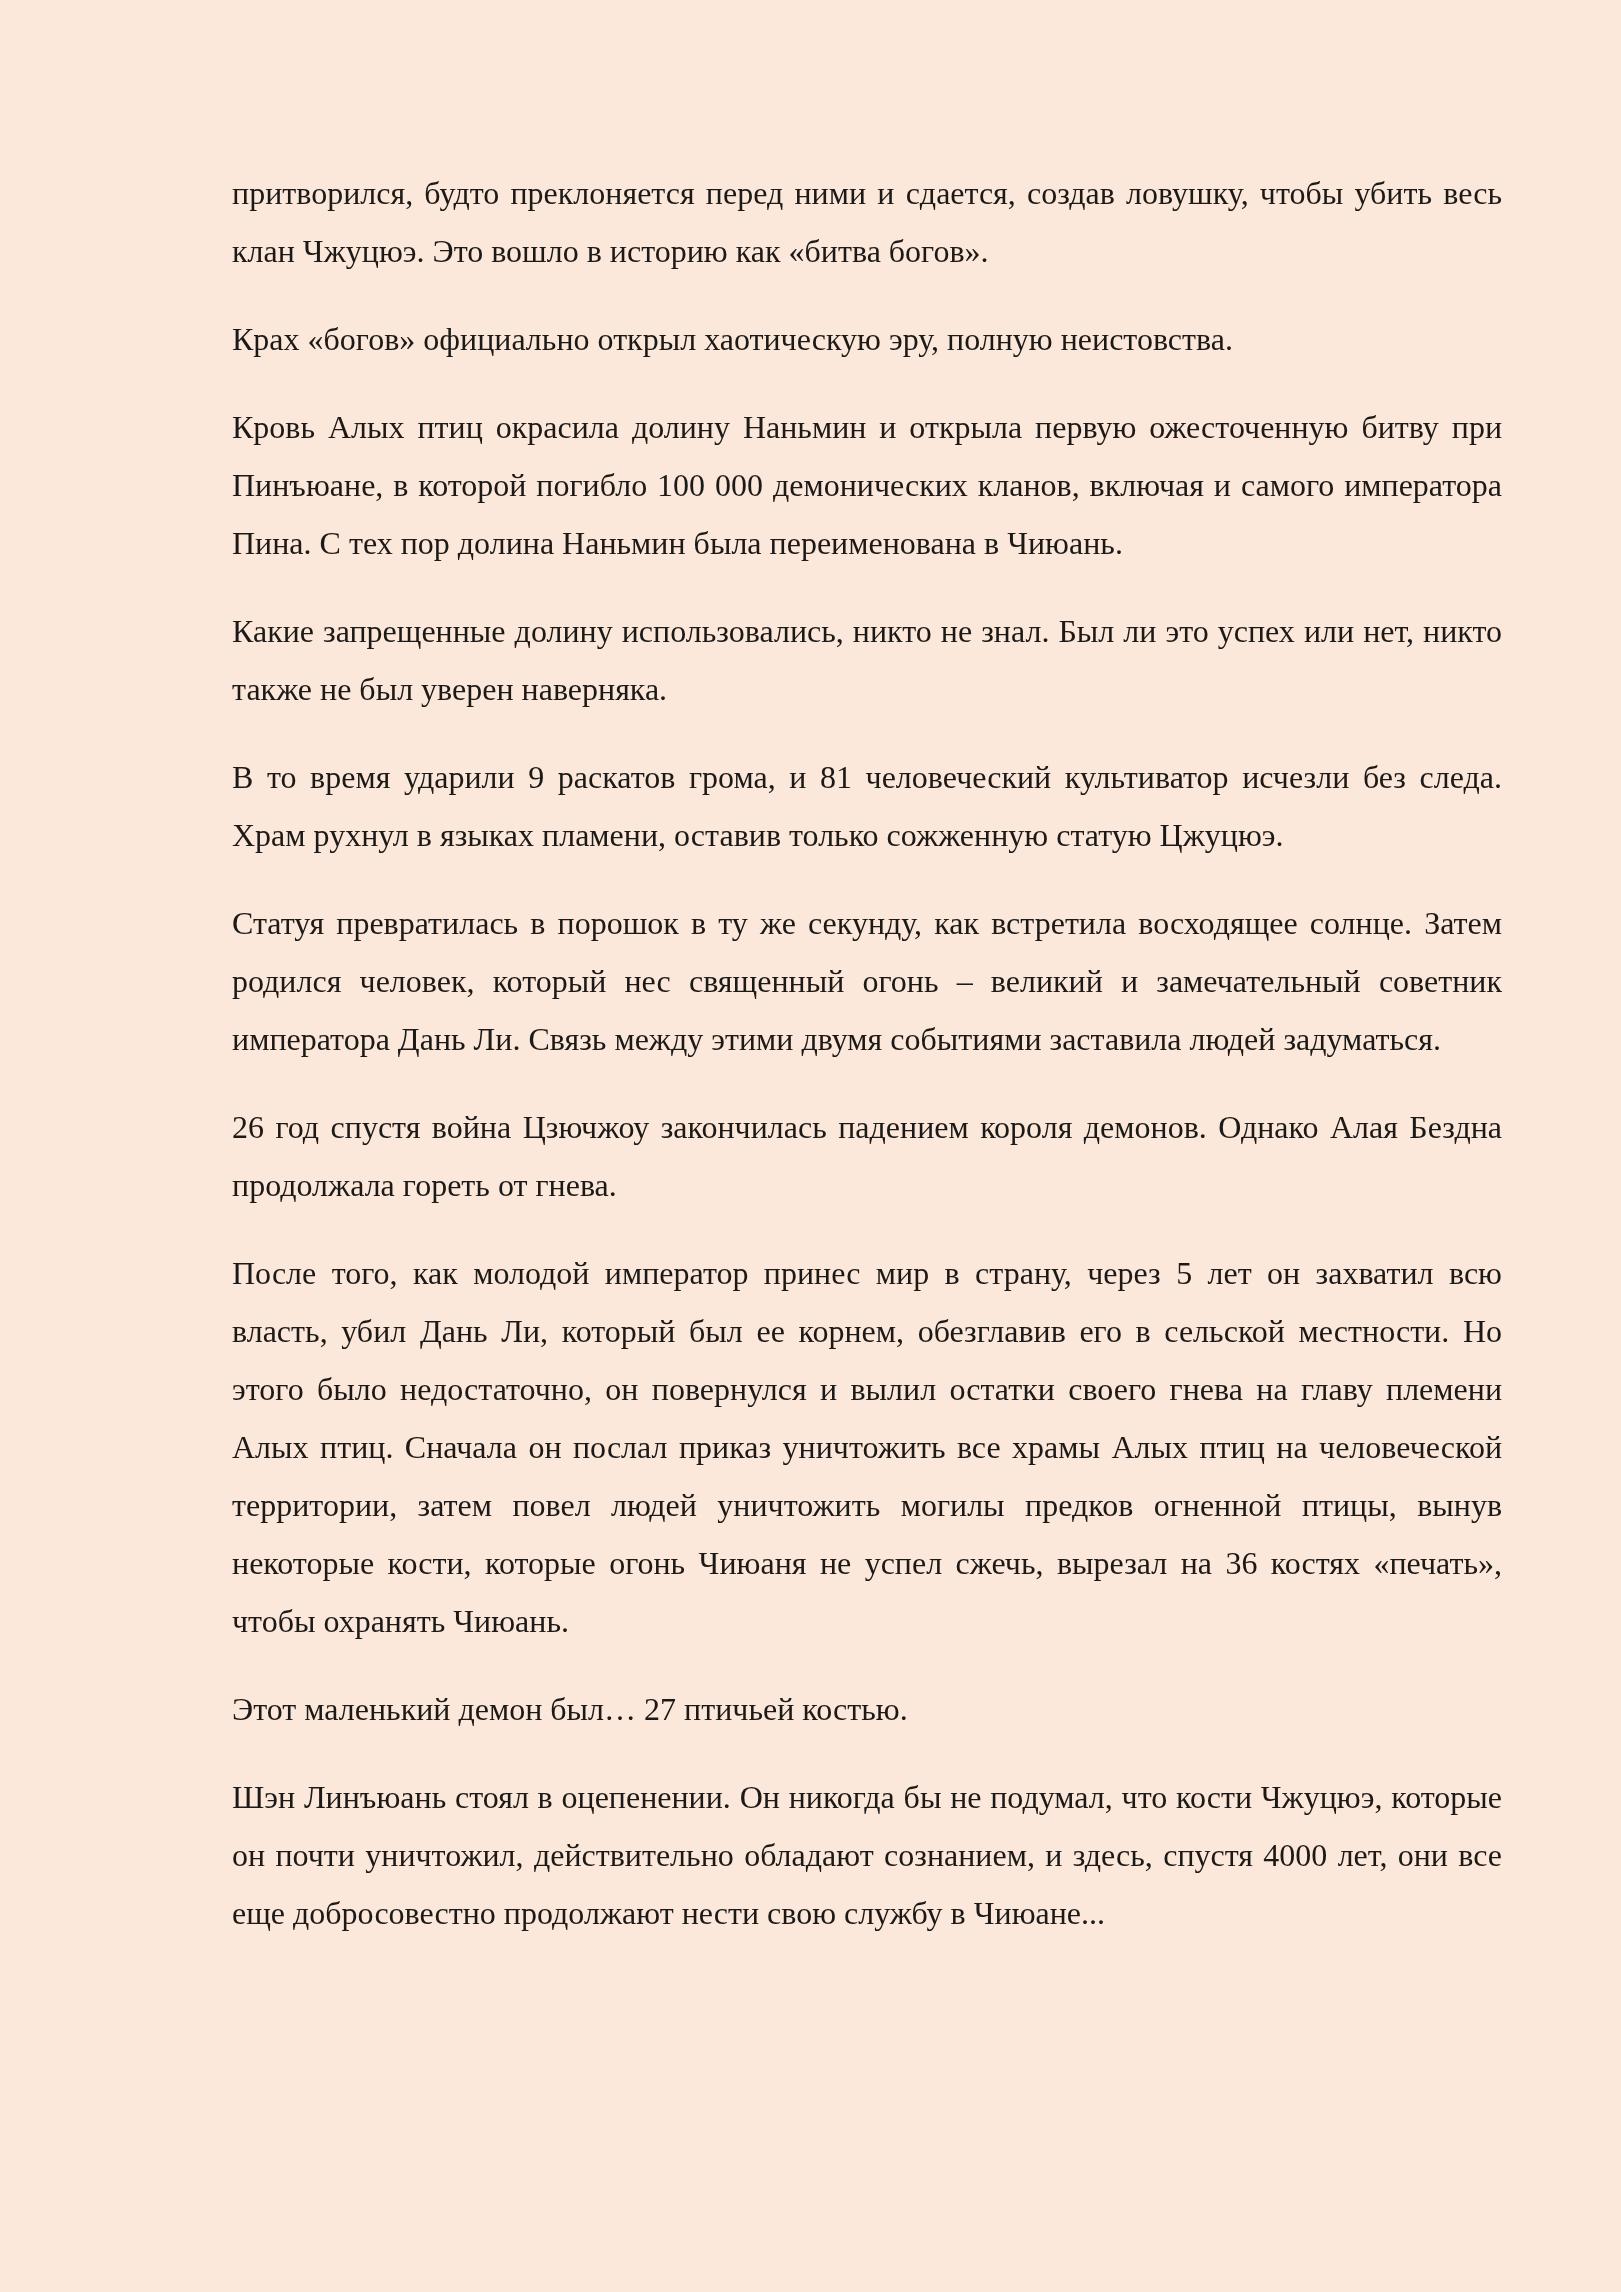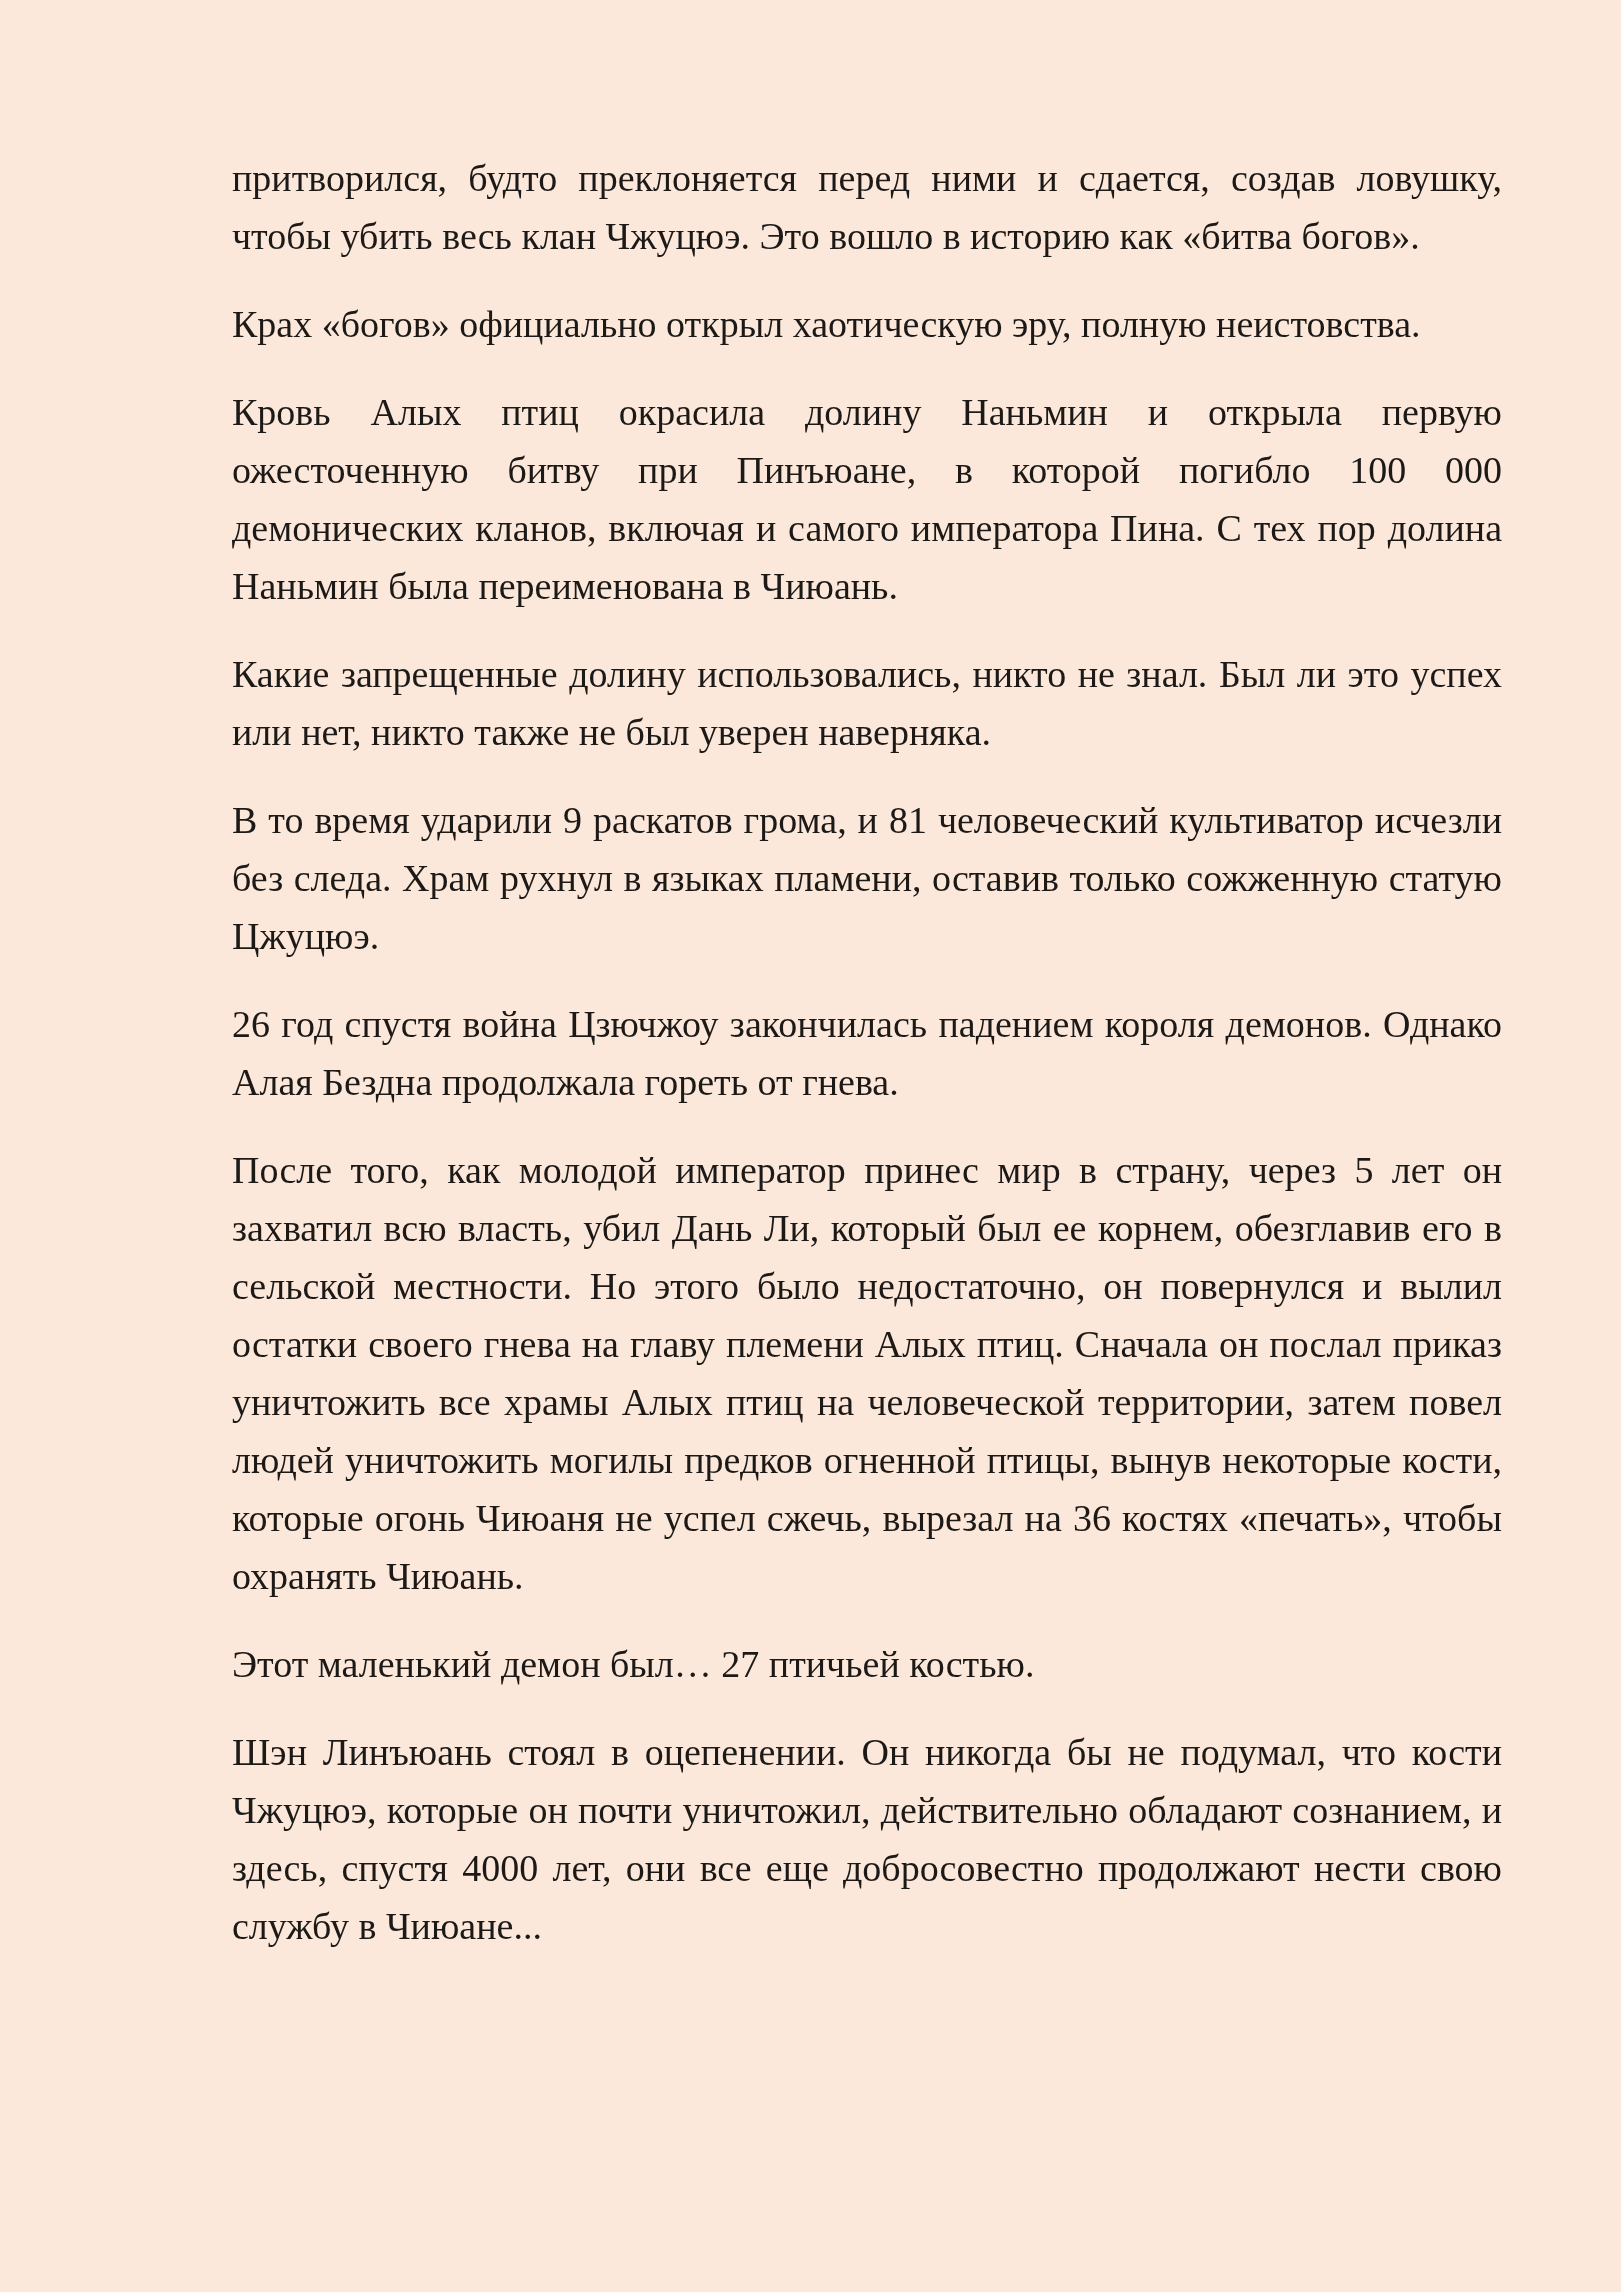--- a/index.html
+++ b/index.html
@@ -9,41 +9,42 @@
     body {
       width: 1621px;
       height: 2293px;
       background: #fbe8db;
       overflow: hidden;
       position: relative;
     }
     .page {
       position: absolute;
       left: 232px;
-      top: 149px;
+      top: 164px;
       width: 1270px;
       font-family: "Liberation Serif", "DejaVu Serif", serif;
-      font-size: 38px;
+      font-size: 32px;
       line-height: 58px;
       color: #1c1917;
     }
     .page p {
       margin: 0 0 30px 0;
       text-align: justify;
       text-justify: inter-word;
       hyphens: none;
     }
   </style>
 </head>
 <body>
 
 <div class="page">
   <p>притворился, будто преклоняется перед ними и сдается, создав ловушку, чтобы убить весь клан Чжуцюэ. Это вошло в историю как «битва богов».</p>
   <p>Крах «богов» официально открыл хаотическую эру, полную неистовства.</p>
   <p>Кровь Алых птиц окрасила долину Наньмин и открыла первую ожесточенную битву при Пинъюане, в которой погибло 100 000 демонических кланов, включая и самого императора Пина. С тех пор долина Наньмин была переименована в Чиюань.</p>
   <p>Какие запрещенные долину использовались, никто не знал. Был ли это успех или нет, никто также не был уверен наверняка.</p>
   <p>В то время ударили 9 раскатов грома, и 81 человеческий культиватор исчезли без следа. Храм рухнул в языках пламени, оставив только сожженную статую Цжуцюэ.</p>
+  <p>Статуя превратилась в порошок в ту же секунду, как встретила восходящее солнце. Затем родился человек, который нес священный огонь – великий и замечательный советник императора Дань Ли. Связь между этими двумя событиями заставила людей задуматься.</p>
   <p>26 год спустя война Цзючжоу закончилась падением короля демонов. Однако Алая Бездна продолжала гореть от гнева.</p>
   <p>После того, как молодой император принес мир в страну, через 5 лет он захватил всю власть, убил Дань Ли, который был ее корнем, обезглавив его в сельской местности. Но этого было недостаточно, он повернулся и вылил остатки своего гнева на главу племени Алых птиц. Сначала он послал приказ уничтожить все храмы Алых птиц на человеческой территории, затем повел людей уничтожить могилы предков огненной птицы, вынув некоторые кости, которые огонь Чиюаня не успел сжечь, вырезал на 36 костях «печать», чтобы охранять Чиюань.</p>
   <p>Этот маленький демон был… 27 птичьей костью.</p>
   <p>Шэн Линъюань стоял в оцепенении. Он никогда бы не подумал, что кости Чжуцюэ, которые он почти уничтожил, действительно обладают сознанием, и здесь, спустя 4000 лет, они все еще добросовестно продолжают нести свою службу в Чиюане...</p>
 </div>
 
 
 </body></html>

